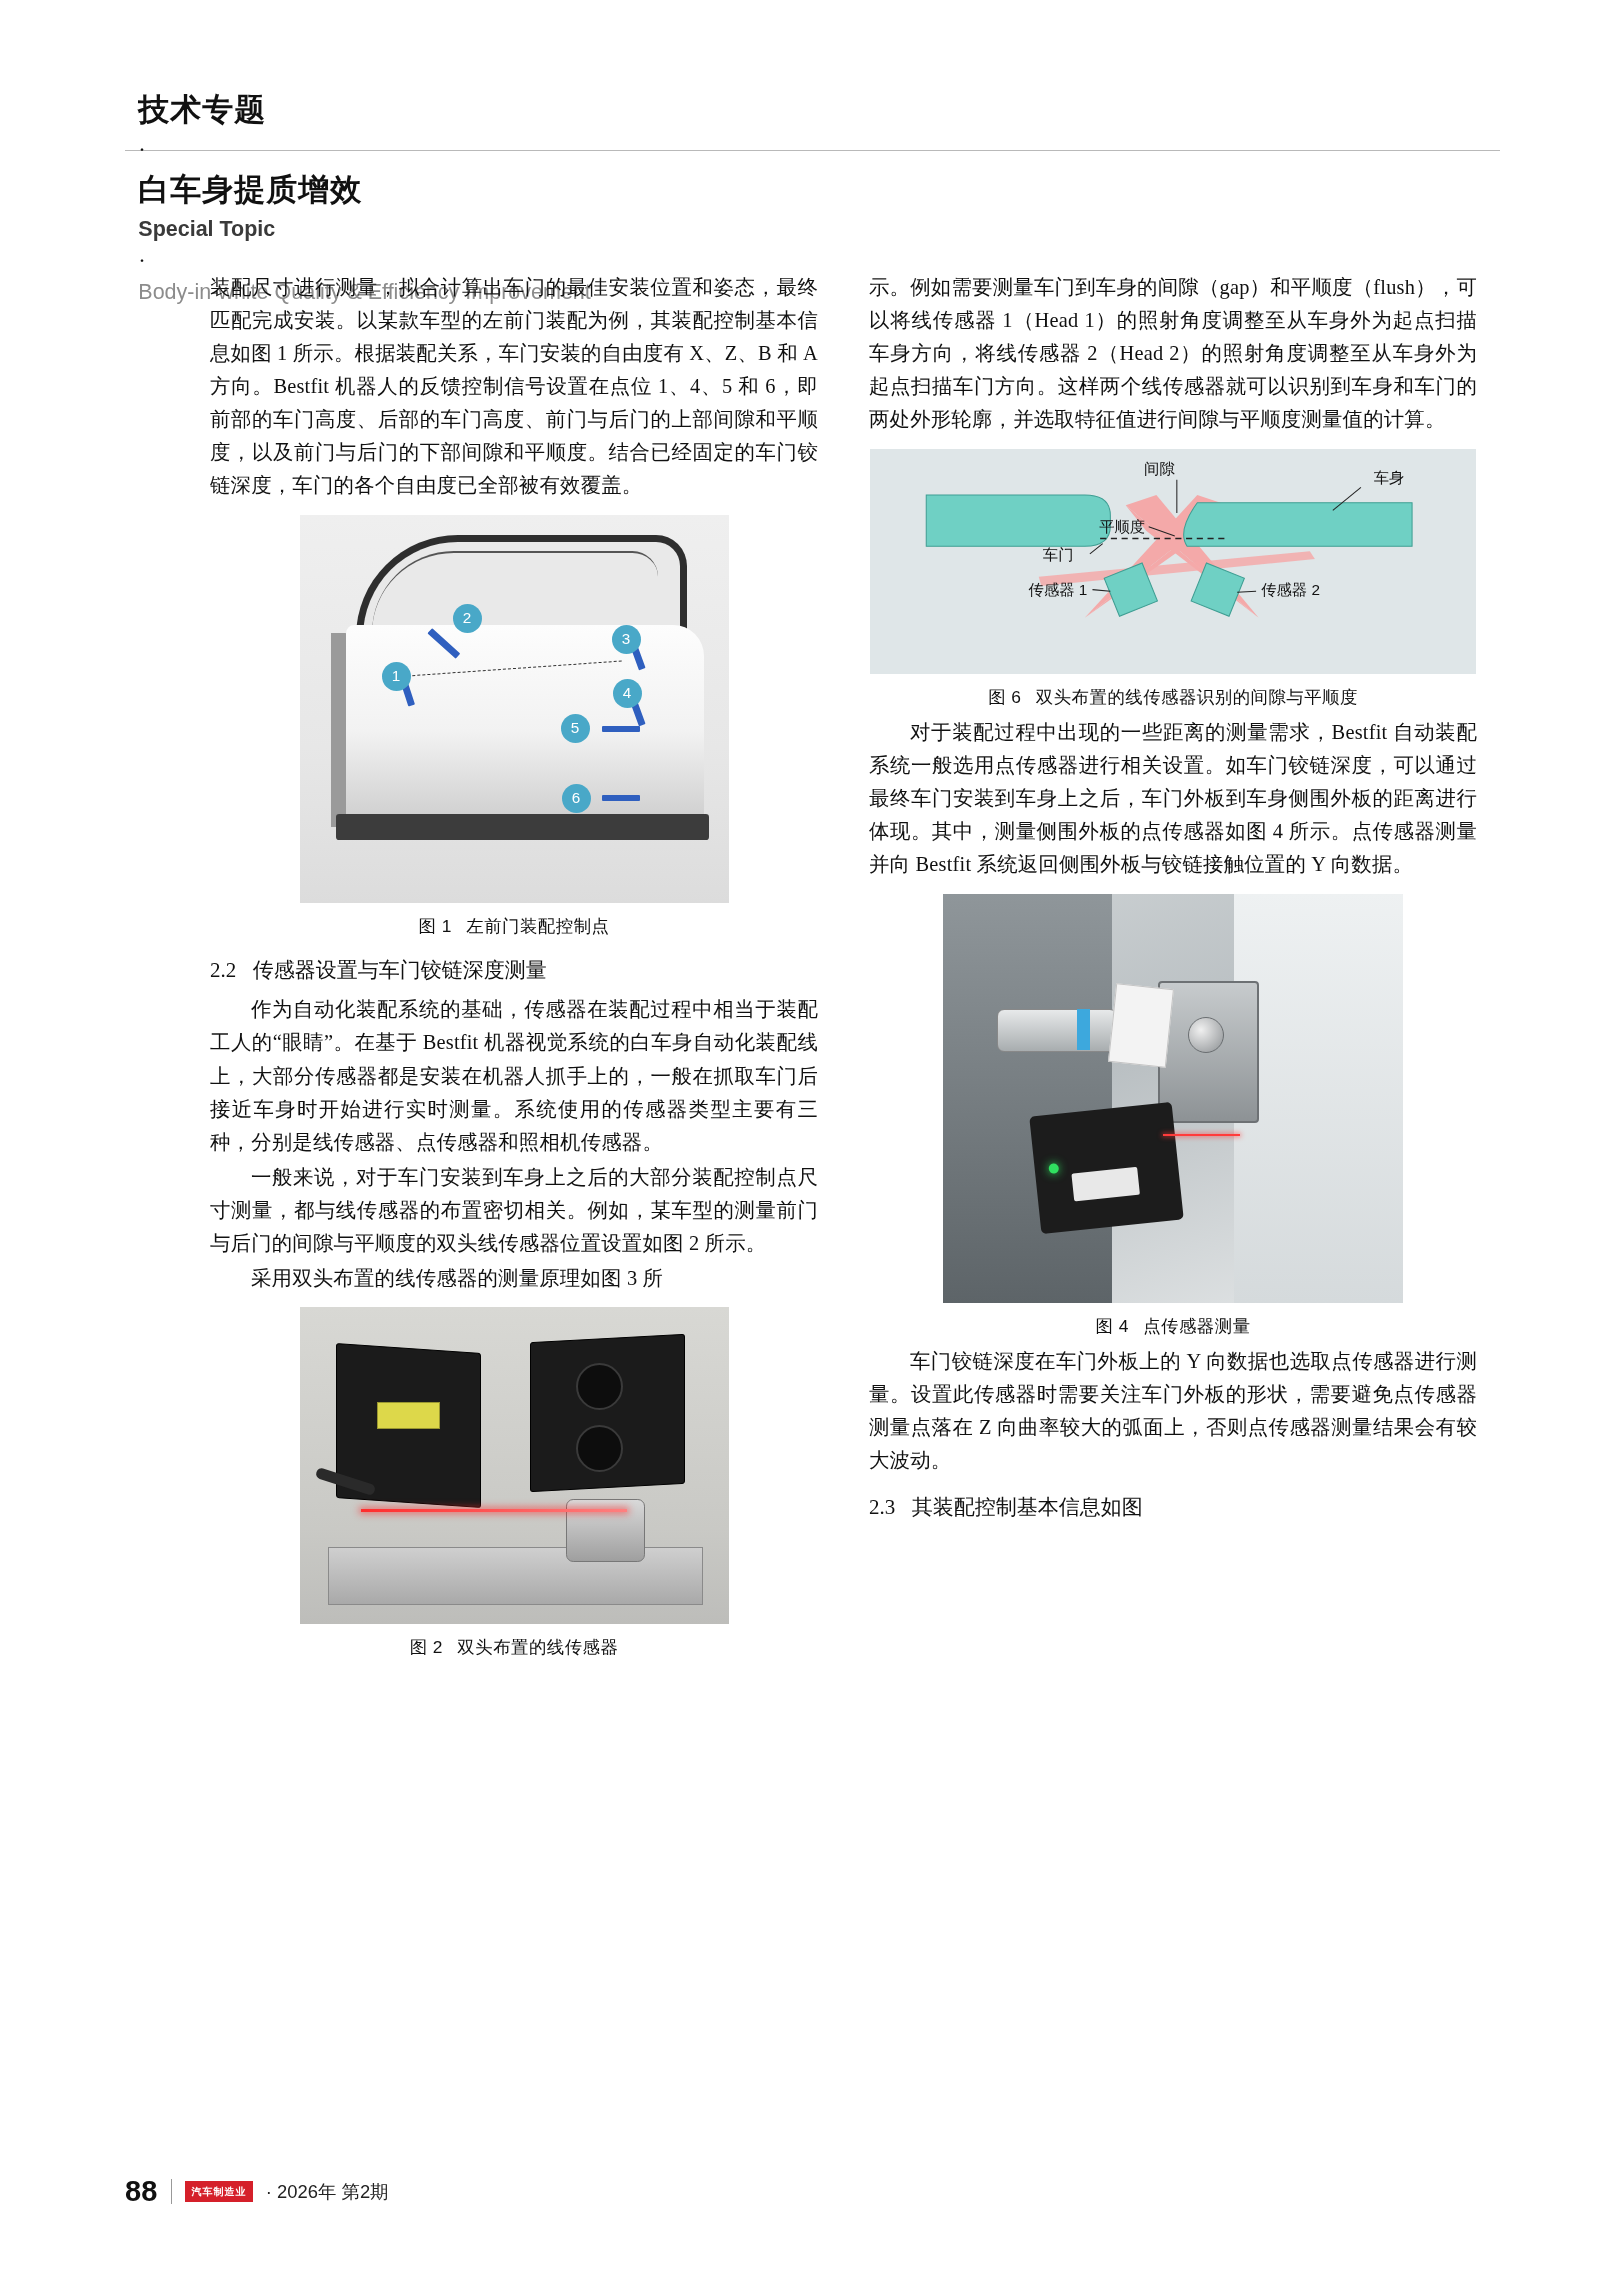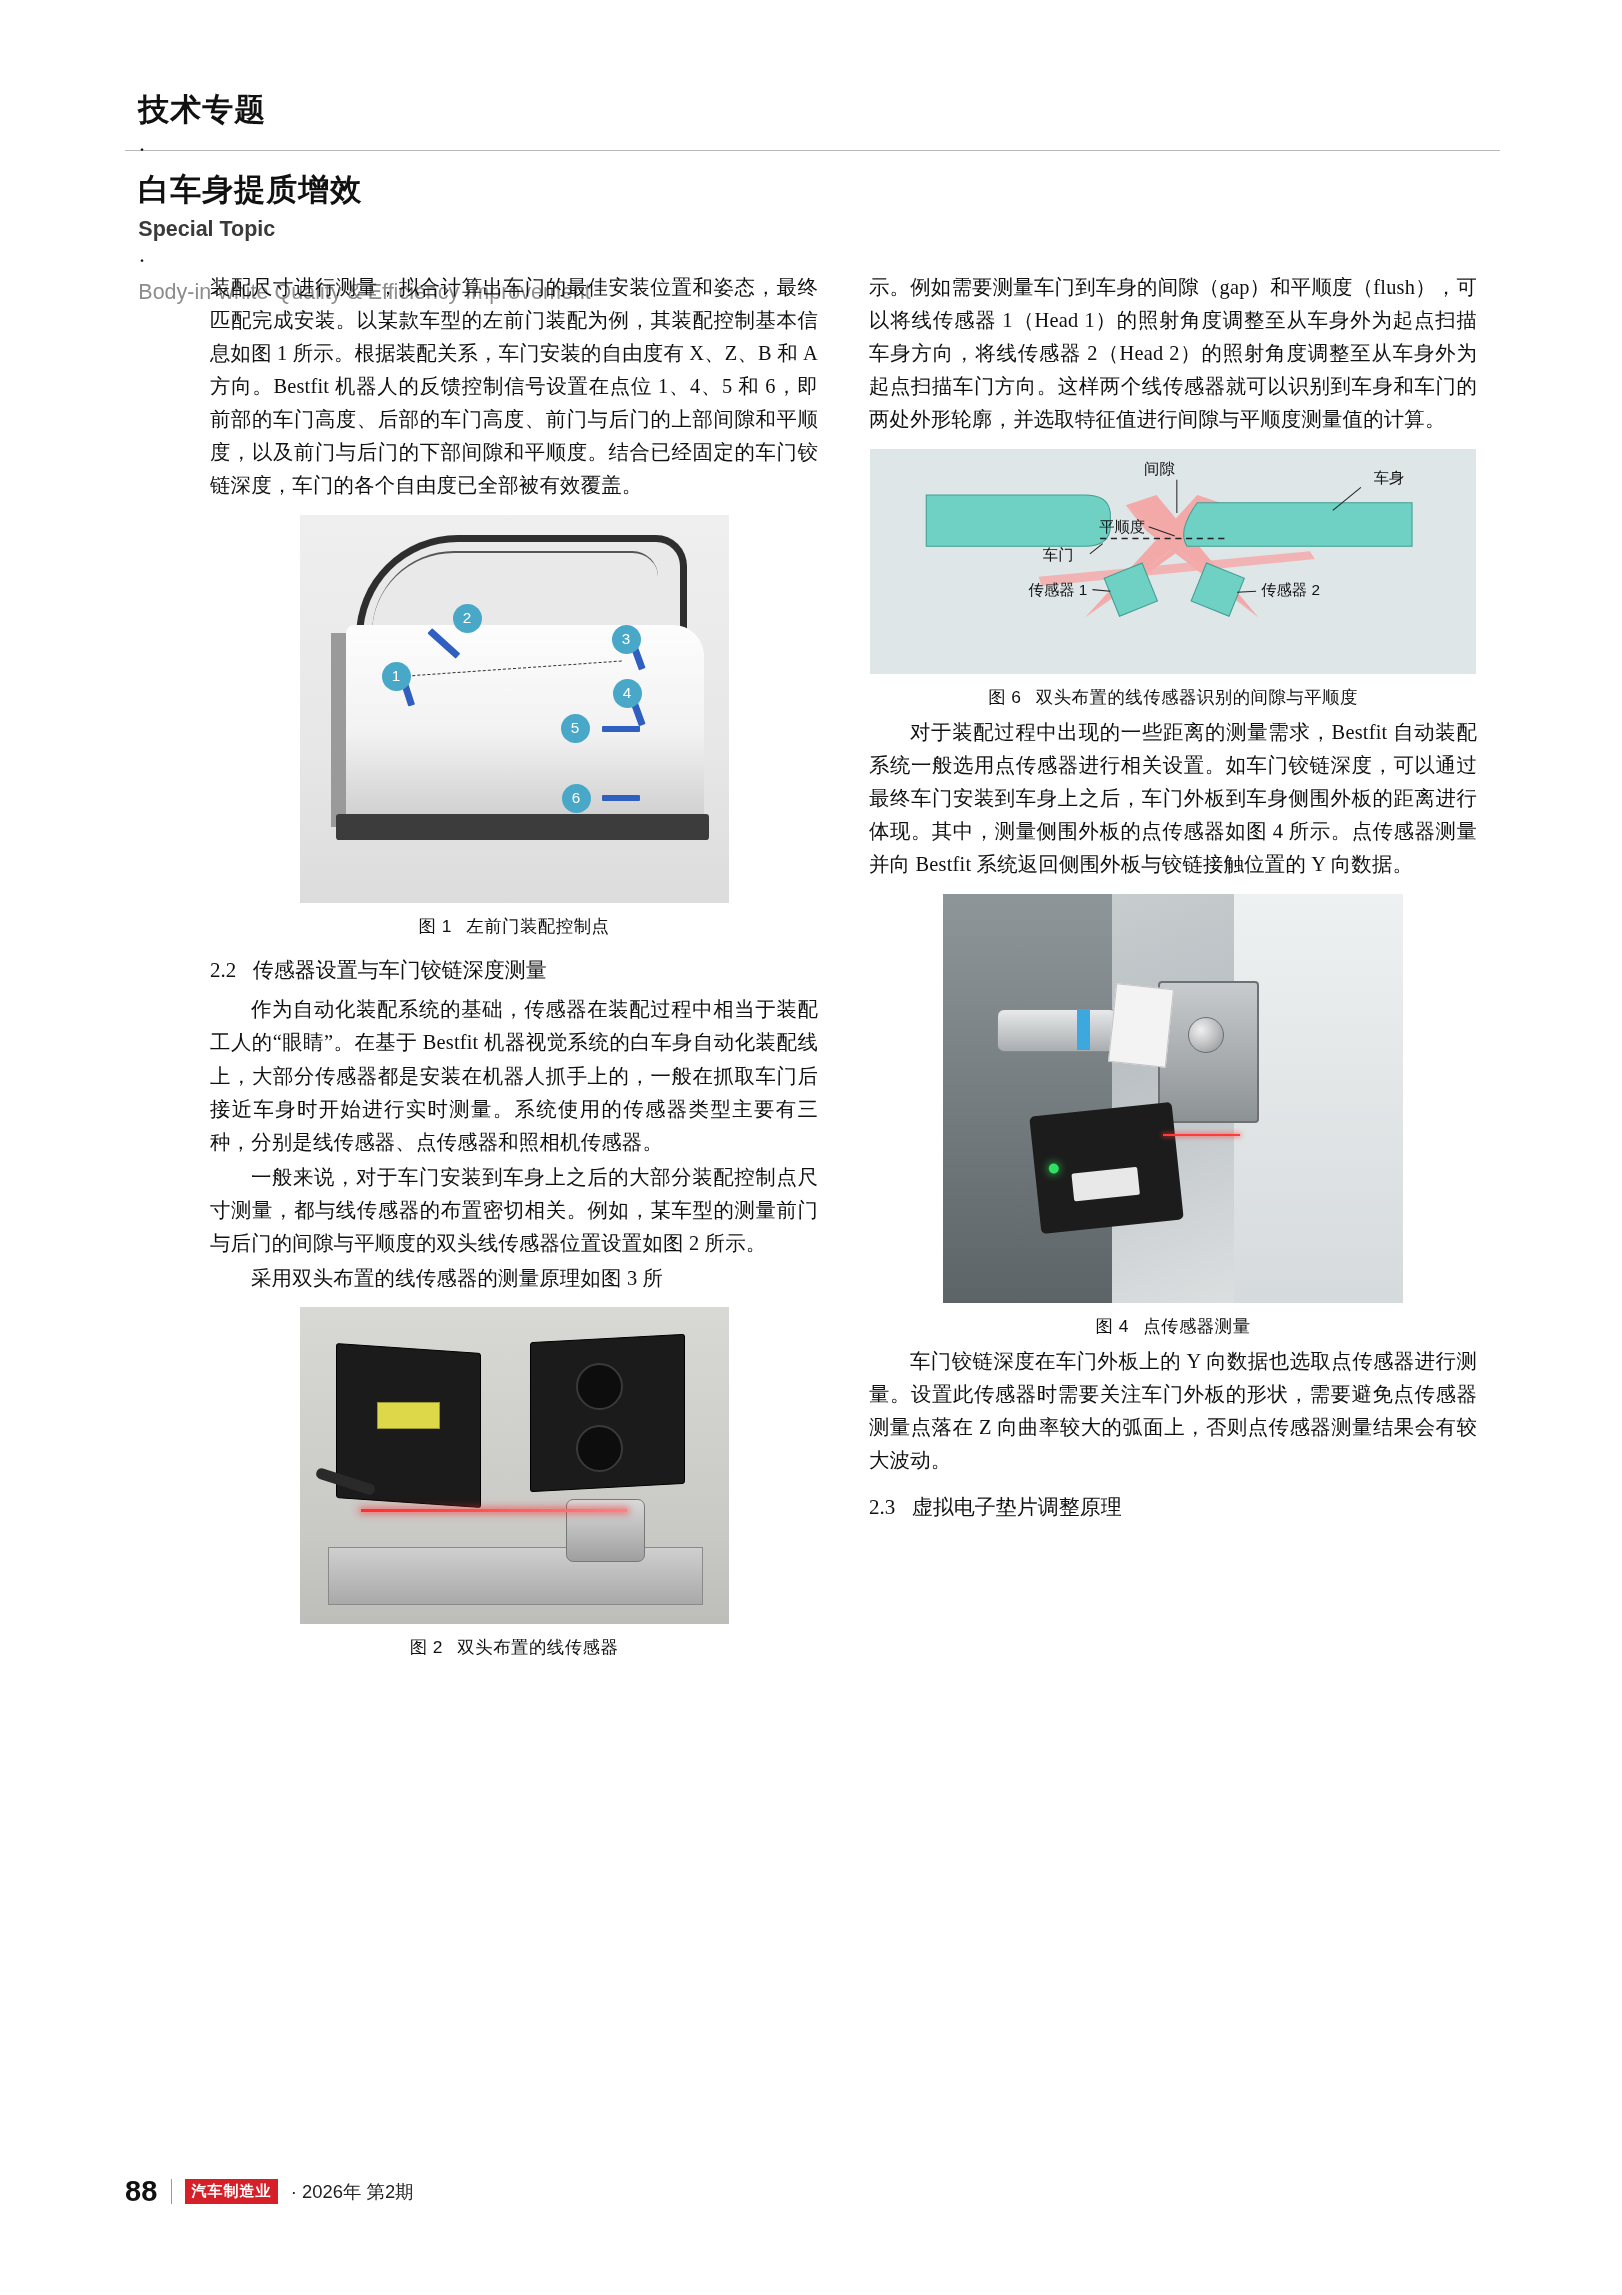--- a/index.html
+++ b/index.html
@@ -347,21 +347,21 @@
     color: #111;
   }
   .foot-sep {
     width: 1.5px; height: 24.5px; background: #999;
   }
   .foot-logo {
     background: #d5202a;
     color: #fff;
     font-family: "Liberation Sans", "DejaVu Sans", sans-serif;
     font-weight: bold;
-    font-size: 15px;
+    font-size: 10px;
     padding: 3.1px 6.1px;
     letter-spacing: 1px;
   }
   .foot-text {
     font-family: "Liberation Sans", "DejaVu Sans", sans-serif;
     font-size: 18.4px;
     color: #222;
   }
 </style>
 </head>
@@ -504,21 +504,21 @@
         <div class="red-beam"></div>
       </div>
       <div class="fig-caption">
         <span class="lbl">图 4</span><span>点传感器测量</span>
       </div>
     </div>
 
     <p class="body indent">车门铰链深度在车门外板上的 Y 向数据也选取点传感器进行测量。设置此传感器时需要关注车门外板的形状，需要避免点传感器测量点落在 Z 向曲率较大的弧面上，否则点传感器测量结果会有较大波动。</p>
 
     <div class="sec-head">
-      <span class="num">2.3</span><span>虚拟电子垫片调整原理</span>
+      <span class="num">2.3</span><span>其装配控制基本信息如图</span>
     </div>
 
 
   </div>
 
   <div class="footer">
     <span class="page-num">88</span>
     <span class="foot-sep"></span>
     <span class="foot-logo">汽车制造业</span>
     <span class="foot-text">· 2026年  第2期</span>

